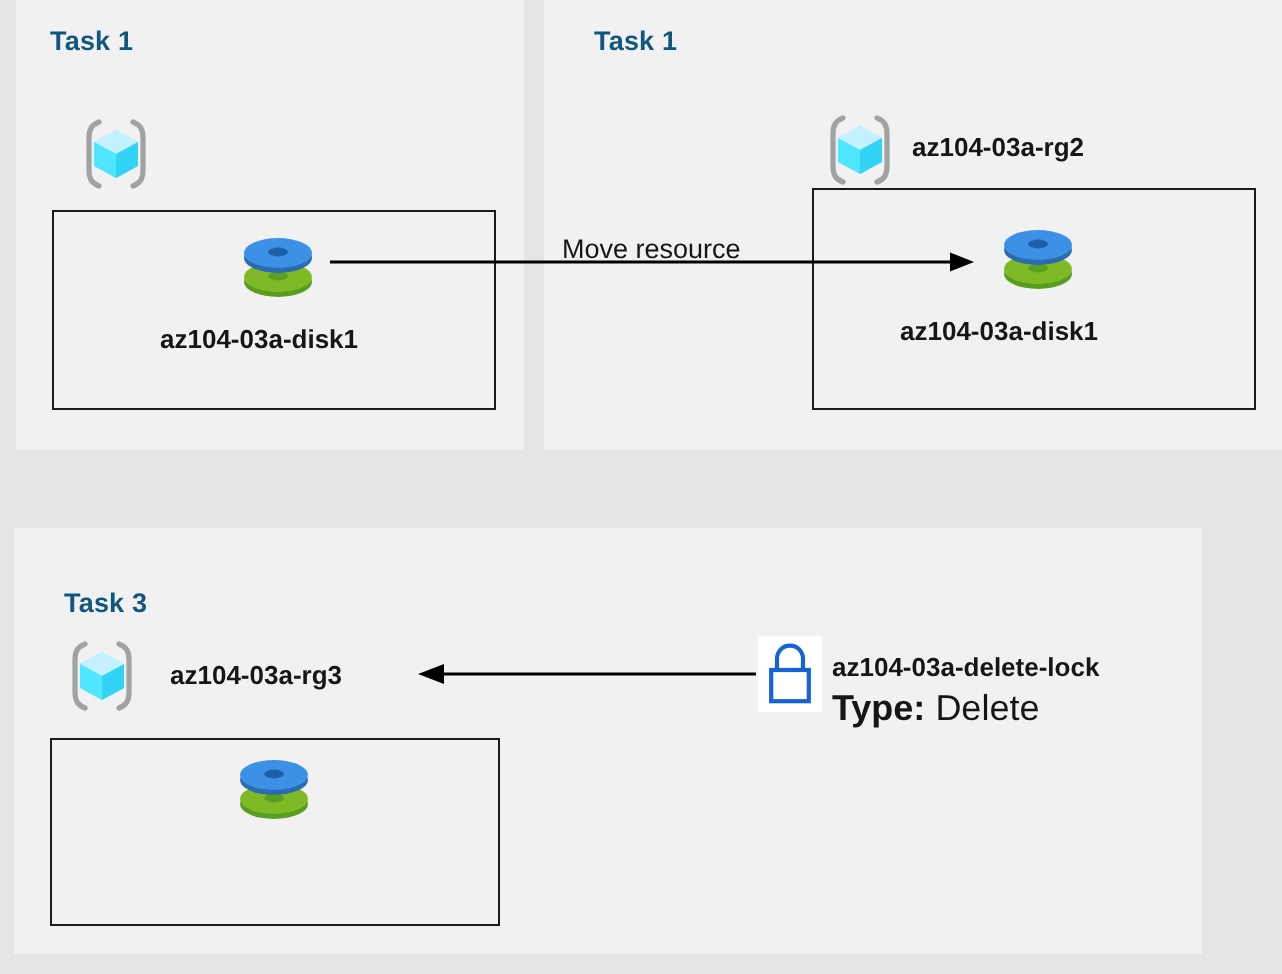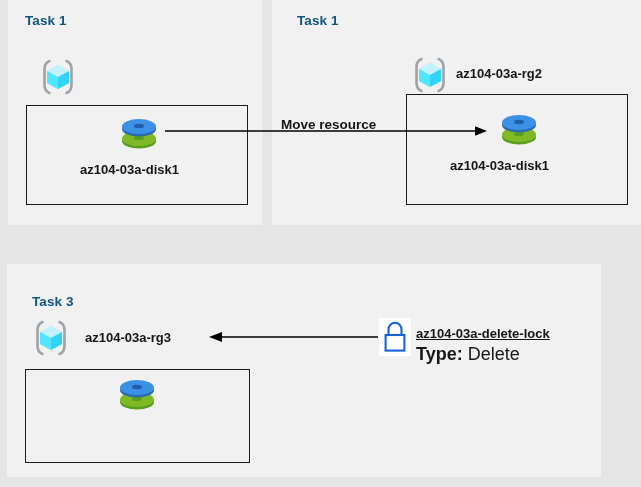--- a/index.html
+++ b/index.html
@@ -41,33 +41,32 @@
     font-weight: bold;
     font-size: 13px;
     white-space: nowrap;
   }
   .lock-label {
     position: absolute;
     color: #161616;
     font-weight: bold;
     font-size: 13px;
     white-space: nowrap;
-    text-decoration: underline;
   }
   .lock-type {
     position: absolute;
     color: #161616;
     font-size: 18px;
     white-space: nowrap;
   }
   .lock-type b { font-weight: bold; }
   .arrow-label {
     position: absolute;
     color: #161616;
-    font-weight: bold;
+    font-weight: normal;
     font-size: 13.5px;
     white-space: nowrap;
   }
   .icon-rg, .icon-disk, .icon-lock {
     position: absolute;
     display: block;
   }
   .connector { position: absolute; overflow: visible; }
 </style>
 </head>

